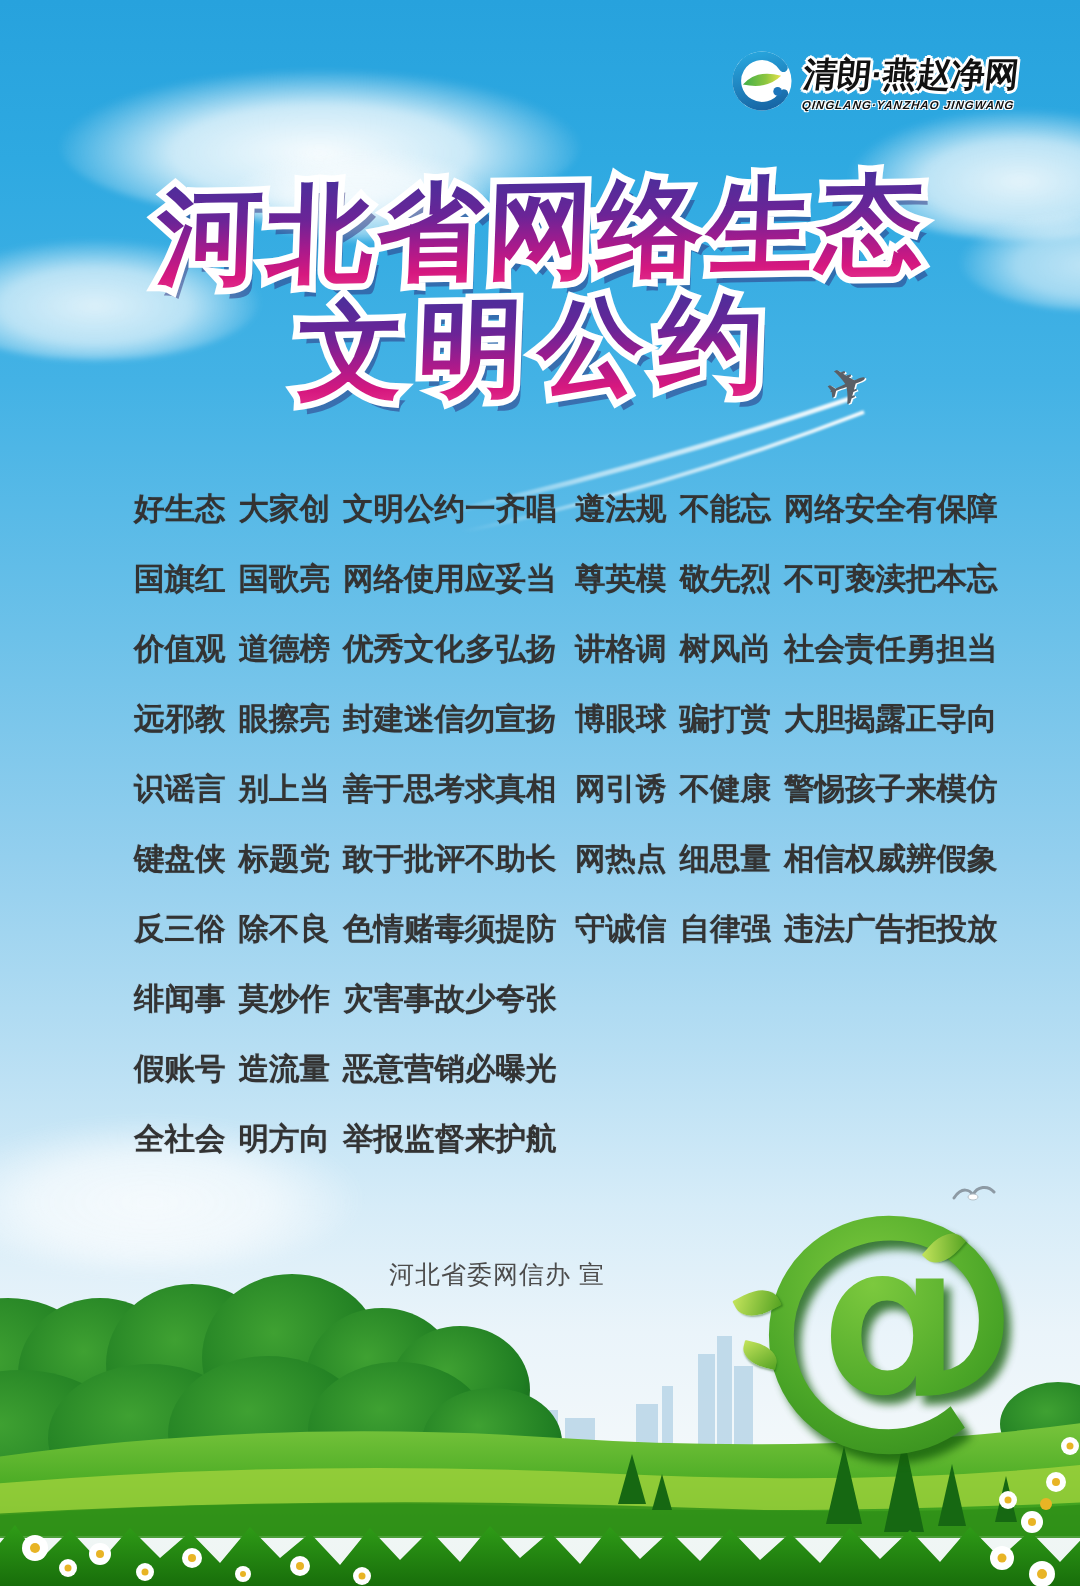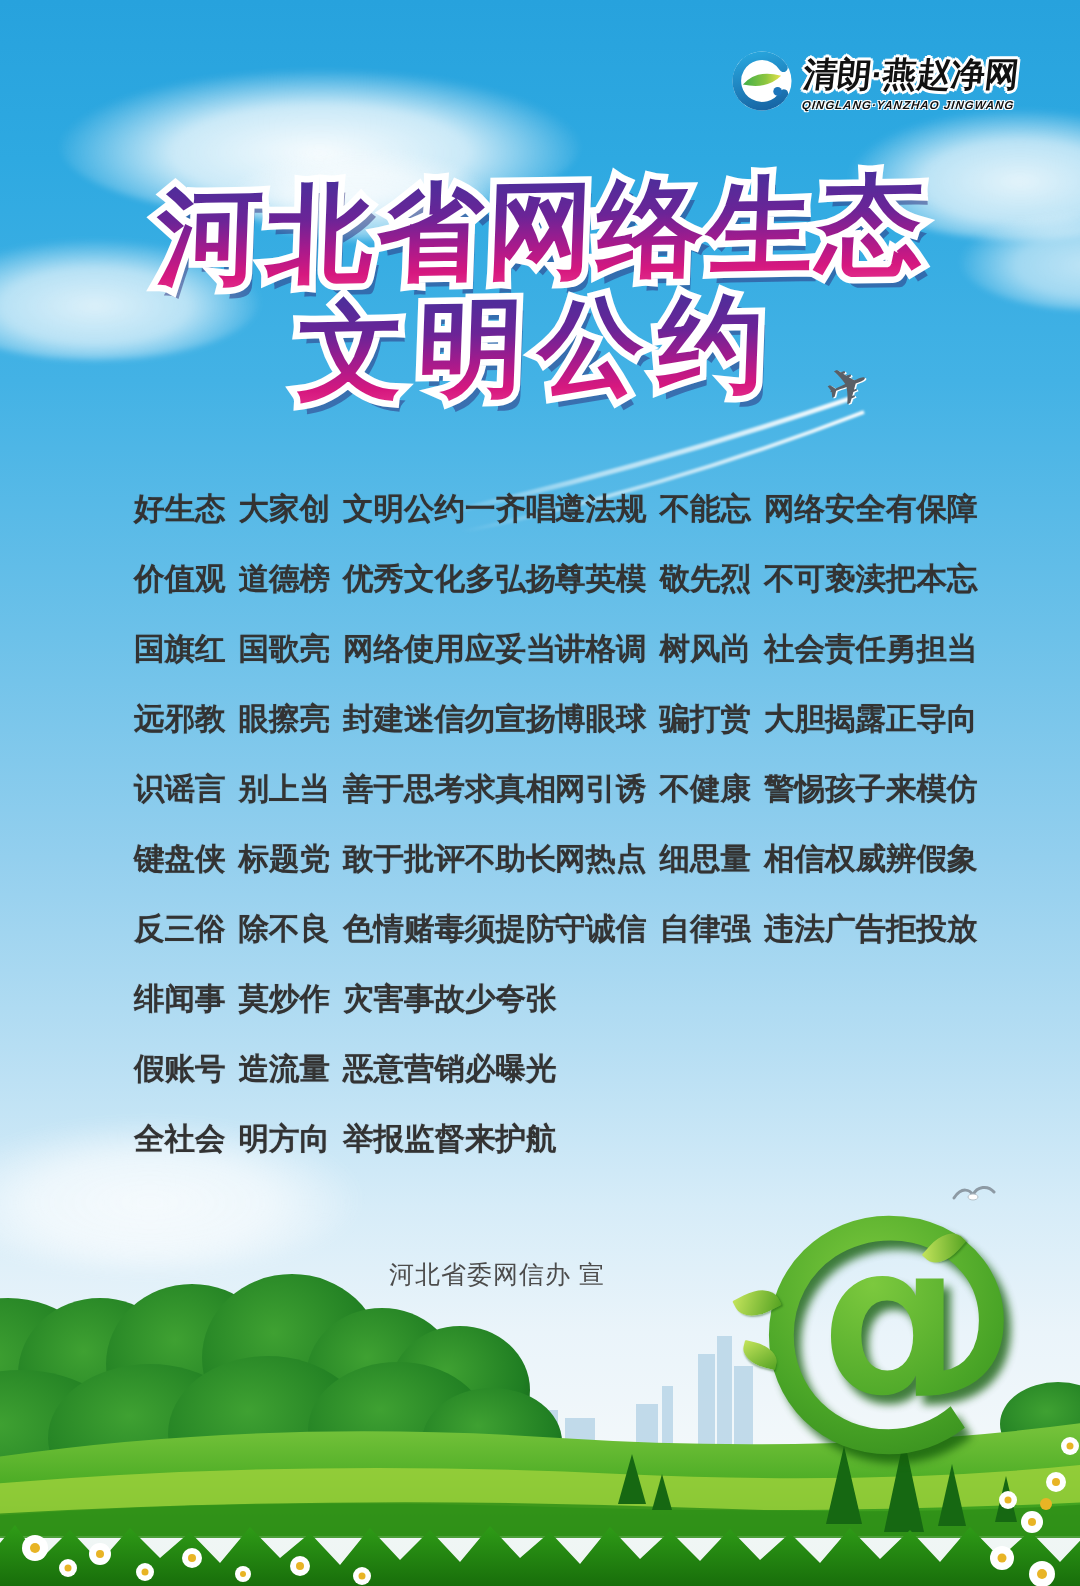--- a/index.html
+++ b/index.html
@@ -47,21 +47,21 @@
       -webkit-background-clip:text; background-clip:text; color:transparent;}
   }
   
   .trails{position:absolute; left:0; top:0; pointer-events:none;}
   .plane{position:absolute; left:826px; top:356px; font-size:52px; color:#5a5f66;
       transform:rotate(-22deg); text-shadow:1px 1px 0 #fff;}
   
   .pledges{position:absolute; top:492px; left:0; width:1080px;}
   .pcol{position:absolute; top:0;}
   .pcol.left{left:134px;}
-  .pcol.right{left:555px;}
+  .pcol.right{left:575px;}
   .prow{display:flex; gap:13px; height:32px; margin-bottom:38px;
       font-size:30.5px; line-height:32px; font-weight:bold; color:#333;
       white-space:nowrap; text-shadow:0 0 1px rgba(40,40,40,.35);}
   
   .publisher{position:absolute; left:0; right:86px; top:1258px; text-align:center;
       font-size:25px; color:#4c4c4c; font-weight:500; letter-spacing:1px;}
   
   .scenery{position:absolute; left:0; top:1086px; pointer-events:none;}
   .at-wrap{position:absolute; left:742px; top:1168px; width:290px; height:290px;}
   .at{position:absolute; inset:0; font-family:"DejaVu Sans",sans-serif;
@@ -143,28 +143,28 @@
   <div class="plane">✈</div>
 
   <div class="pledges">
     <div class="pcol left">
       <div class="prow">
           <span>好生态</span>
           <span>大家创</span>
           <span>文明公约一齐唱</span>
         </div>
       <div class="prow">
+          <span>国旗红</span>
+          <span>国歌亮</span>
+          <span>网络使用应妥当</span>
+        </div>
+      <div class="prow">
           <span>价值观</span>
           <span>道德榜</span>
           <span>优秀文化多弘扬</span>
-        </div>
-      <div class="prow">
-          <span>国旗红</span>
-          <span>国歌亮</span>
-          <span>网络使用应妥当</span>
         </div>
       <div class="prow">
           <span>远邪教</span>
           <span>眼擦亮</span>
           <span>封建迷信勿宣扬</span>
         </div>
       <div class="prow">
           <span>识谣言</span>
           <span>别上当</span>
           <span>善于思考求真相</span>

